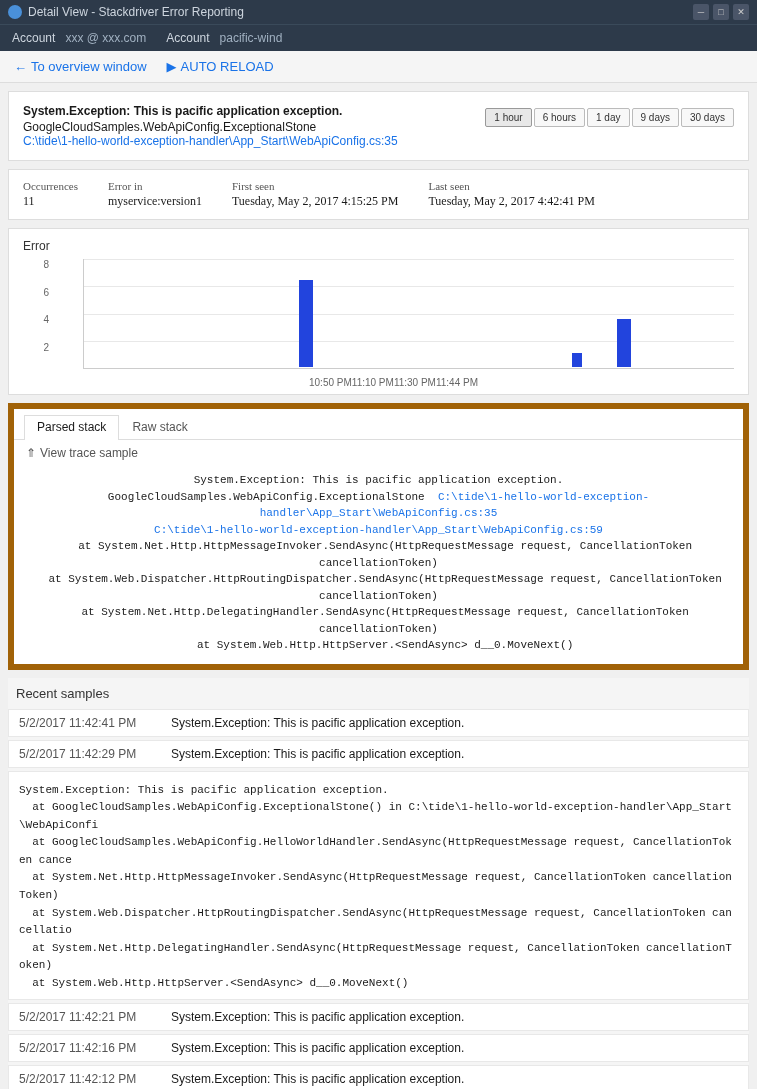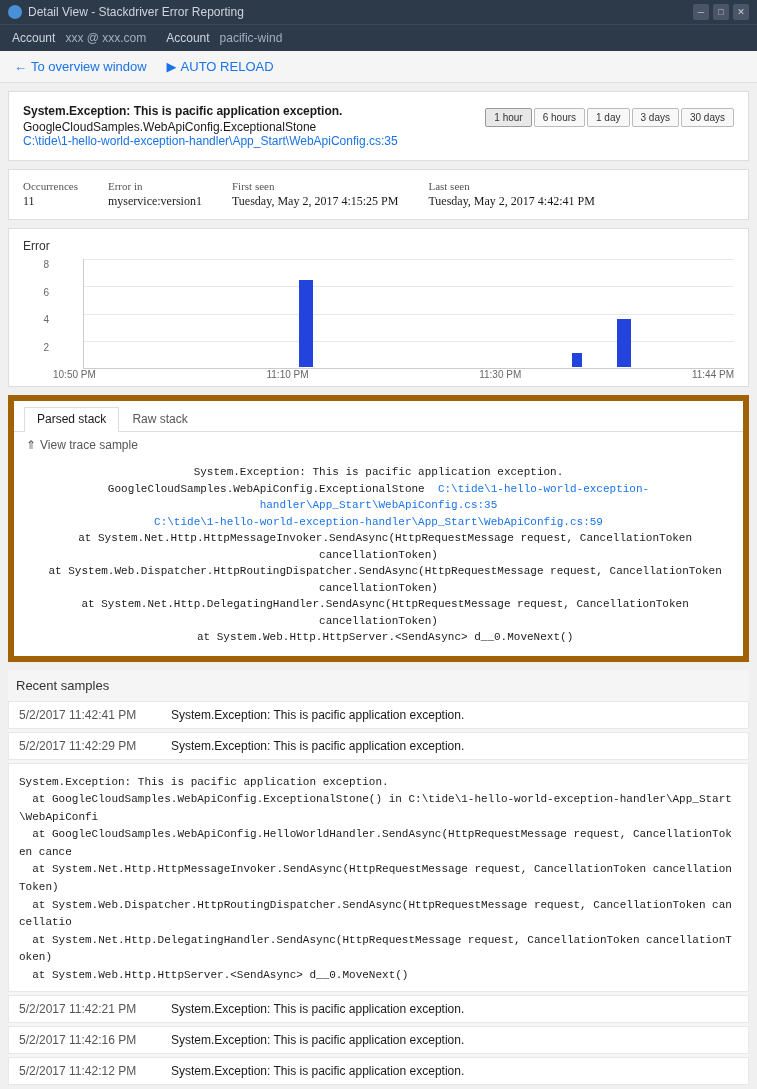--- a/index.html
+++ b/index.html
@@ -126,25 +126,25 @@
       margin-left: 30px;
     }
     .grid-line {
       position: absolute;
       width: 100%;
       border-top: 1px solid #e8e8e8;
       left: 0;
     }
     .x-axis-labels {
       display: flex;
-      justify-content: space-between;
+      justify-content: center;
       margin-left: 30px;
       font-size: 10px;
       color: #666;
-      margin-top: 0;
+      margin-top: 8px;
     }
     .bar {
       position: absolute;
       bottom: 0;
       background: #2244dd;
       width: 12px;
     }
     .stack-section {
       background: #fff;
       margin: 0 8px 8px;
@@ -267,21 +267,21 @@
   <div class="error-header-section">
     <div class="error-title-block">
       <div class="error-main-title">System.Exception: This is pacific application exception.</div>
       <div class="error-subtitle">GoogleCloudSamples.WebApiConfig.ExceptionalStone</div>
       <a class="error-link" href="#">C:\tide\1-hello-world-exception-handler\App_Start\WebApiConfig.cs:35</a>
     </div>
     <div class="time-buttons">
       <button class="time-btn active">1 hour</button>
       <button class="time-btn">6 hours</button>
       <button class="time-btn">1 day</button>
-      <button class="time-btn">3 days</button>
+      <button class="time-btn">9 days</button>
       <button class="time-btn">30 days</button>
     </div>
   </div>
 
   <div class="occurrences-section">
     <div class="occ-group">
       <span class="occ-label">Occurrences</span>
       <span class="occ-value">11</span>
     </div>
     <div class="occ-group">

